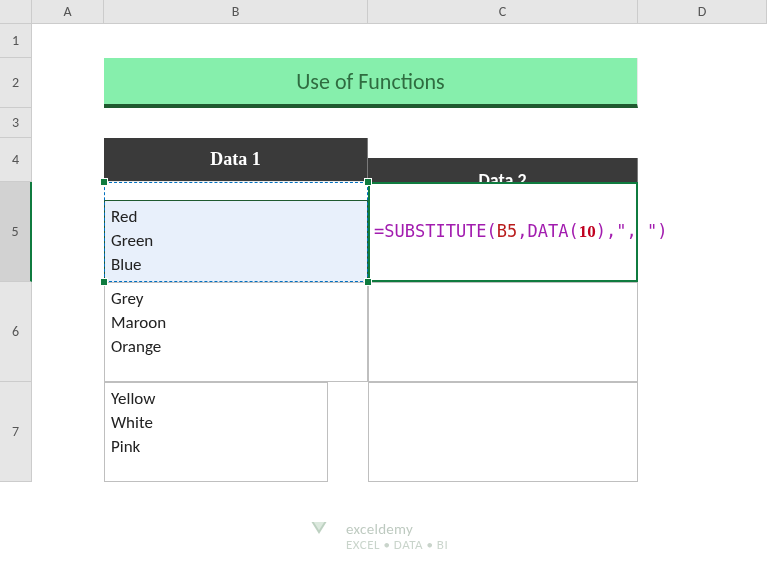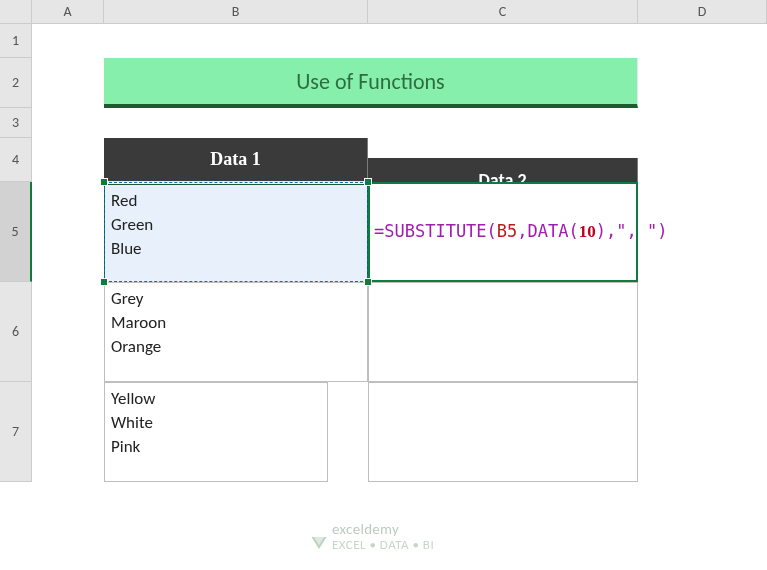--- a/index.html
+++ b/index.html
@@ -128,22 +128,22 @@
     white-space: nowrap;
   }
   .formula-text .fn { color: #a21caf; }
   .formula-text .ref { color: #b91c1c; }
   .formula-text .ten { color: #c00020; font-weight: bold; font-family: Liberation Serif, serif; }
   .watermark {
     position: absolute;
     left: 310px;
     top: 520px;
     display: flex;
-    align-items: flex-end;
-    gap: 4px;
+    align-items: flex-start;
+    gap: 18px;
     opacity: 0.45;
   }
   .wm-icon {
     width: 18px;
     height: 16px;
     position: relative;
   }
   .wm-icon svg { width: 18px; height: 16px; }
   .wm-text { font-size: 15px; color: #6f8a74; letter-spacing: .3px; }
   .wm-sub { font-size: 13px; color: #8aa28e; letter-spacing: .5px; line-height: 1; }
@@ -171,21 +171,21 @@
     <div class="row-h" style="height:100px">7</div>
   </div>
 
   <div class="cells">
 
     <div class="cell title-band" style="left:72px; top:34px; width:534px; height:50px;">Use of Functions</div>
 
     <div class="cell dark-head" style="left:72px; top:114px; width:264px; height:44px;font-family:Liberation Serif, serif;">Data 1</div>
     <div class="cell dark-head" style="left:336px; top:114px; width:270px; height:44px;margin-top:20px;">Data 2</div>
 
-    <div class="cell data-cell b5-sel" style="left:72px; top:160px; width:264px; height:100px;">Red
+    <div class="cell data-cell b5-sel" style="left:72px; top:176px; width:264px; height:100px;">Red
 Green
 Blue</div>
 
     <div class="cell data-cell" style="left:336px; top:158px; width:270px; height:100px; align-items:center; overflow:visible; border:none; border-bottom:1px solid #bfbfbf;">
       <span class="formula-text">
         <span class="fn">=SUBSTITUTE(</span><span class="ref">B5</span><span class="fn">,DATA(</span><span class="ten">10</span><span class="fn">),</span><span class="fn">", "</span><span class="fn">)</span>
       </span>
     </div>
 
     <div class="cell data-cell" style="left:72px; top:258px; width:264px; height:100px;">Grey

